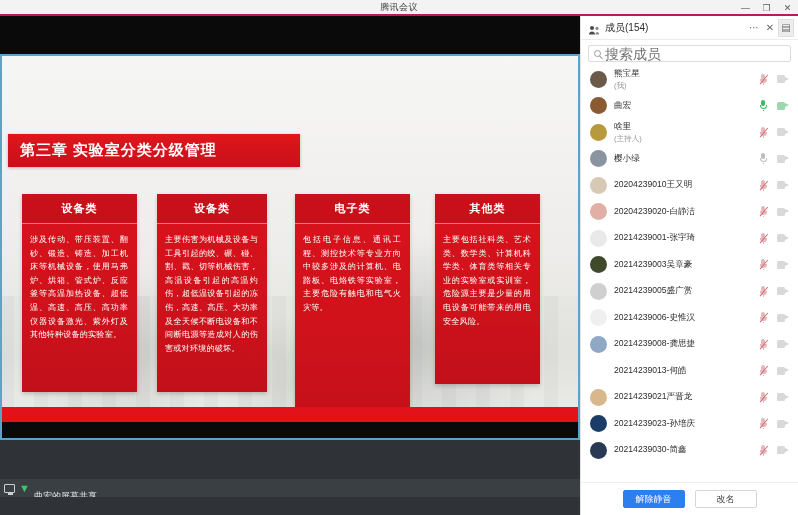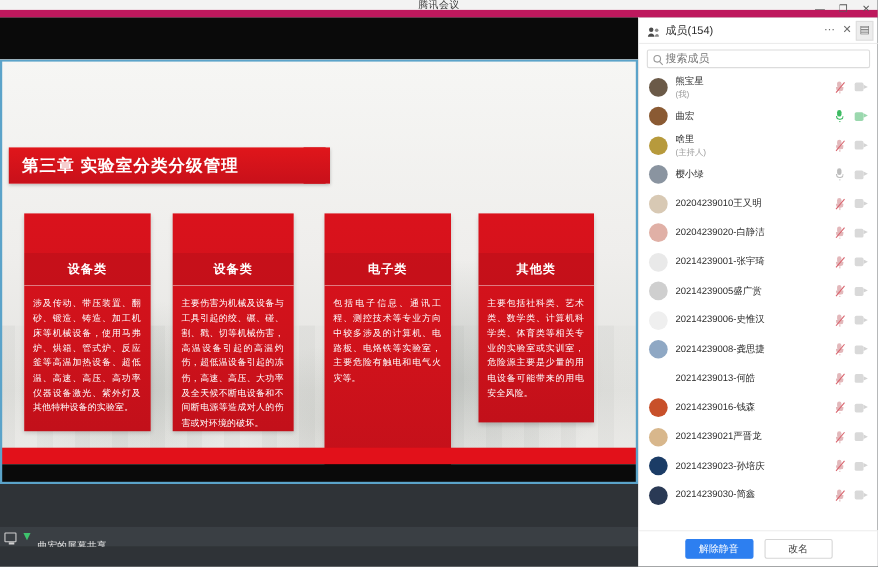--- a/index.html
+++ b/index.html
@@ -7,21 +7,21 @@
     width: 798px; height: 515px;
     font-family: "Liberation Sans", "DejaVu Sans", sans-serif;
     overflow: hidden;
     background: #2f3337;
   }
   #app { position: relative; width: 798px; height: 515px; }
 
   
   .titlebar {
     position: absolute; top: 0; left: 0; width: 798px; height: 16px;
-    background: #f3f3f3; border-bottom: 7px solid #be185d;
+    background: #f3f3f3; border-bottom: 2px solid #be185d;
     display: flex; align-items: center; justify-content: center;
   }
   .titlebar-text { font-size: 9px; color: #3b3b3b; letter-spacing: .4px; }
   .win-controls {
     position: absolute; right: 0; top: 0; height: 16px;
     display: flex; align-items: center;
   }
   .win-btn {
     width: 21px; height: 16px; display: flex; align-items: center; justify-content: center;
     font-size: 9px; color: #5a5a5a; line-height: 1;
@@ -52,21 +52,21 @@
   .slide-bg:after {
     content: ""; position: absolute; left: 0; right: 0; bottom: 24px; height: 120px;
     background:
       repeating-linear-gradient(90deg, rgba(140,145,140,.10) 0 14px, rgba(175,178,172,.05) 14px 34px);
   }
   .slide-frame {
     position: absolute; inset: 0; border: 2px solid #5ba3c9; pointer-events: none;
   }
 
   .slide-title-wrap {
-    position: absolute; top: 80px; left: 8px; width: 292px; height: 33px;
+    position: absolute; top: 80px; left: 8px; width: 292px; height: 33px; font-family: Liberation Serif, serif;
   }
   .slide-title {
     width: 100%; height: 100%;
     background: linear-gradient(180deg,#e0161b 0%, #c8101a 100%);
     color: #fff; font-weight: bold; font-size: 15px;
     display: flex; align-items: center; padding-left: 12px;
     letter-spacing: 1px;
     box-shadow: 0 1px 3px rgba(0,0,0,.25);
   }
   .slide-title-tab {
@@ -83,21 +83,20 @@
     background: linear-gradient(180deg,#da121c 0%, #cf121b 55%, #c2101a 100%);
     display: flex; flex-direction: column; align-items: center;
     box-shadow: 0 2px 4px rgba(0,0,0,.18);
   }
   .card-head {
     width: 100%; text-align: center; color: #fff;
     font-size: 11px; font-weight: bold; letter-spacing: 1px;
     padding: 7px 0 7px 0;
     border-bottom: 1px solid rgba(255,255,255,.45);
     background: rgba(0,0,0,.07);
-    margin-top: 36px;
   }
   .card-body {
     color: #fff; font-size: 8.1px; line-height: 1.68;
     padding: 9px 9px 6px 8px; text-align: justify;
     letter-spacing: .2px;
   }
 
   .slide-footer-red {
     position: absolute; left: 0; bottom: 18px; width: 580px; height: 15px; background: #e2111a;
   }
@@ -150,21 +149,21 @@
   }
   .icon-search {
     width: 7px; height: 7px; border: 1.2px solid #9a9a9a; border-radius: 50%;
     position: relative; margin-right: 4px; flex: 0 0 auto;
   }
   .icon-search:after {
     content:""; position:absolute; right:-3px; bottom:-2px; width:4px; height:1.2px;
     background:#9a9a9a; transform: rotate(45deg);
   }
   .search-input {
-    border: none; outline: none; font-size: 10px; color: #8d8d8d; width: 100%;
+    border: none; outline: none; font-size: 14px; color: #8d8d8d; width: 100%;
     font-family: "Liberation Sans", sans-serif; background: transparent;
   }
 
   .plist { flex: 1 1 auto; overflow: hidden; position: relative; }
   .prow {
     height: 26.5px; display: flex; align-items: center; padding: 0 6px 0 9px;
   }
   .avatar {
     width: 17px; height: 17px; border-radius: 50%; flex: 0 0 auto; margin-right: 7px;
     background: #c9c9c9; overflow: hidden; position: relative;
@@ -421,20 +420,38 @@
               <span class="stem"></span>
               <span class="slash"></span>
             </div>
             <div class="cam off">
               <span class="body"></span>
               <span class="lens"></span>
             </div>
           </div>
         </div>
         <div class="prow">
+          <div class="avatar" style="background: rgb(63, 74, 42);"></div>
+          <div class="pname-wrap">
+            <div class="pname">20214239003吴章豪</div>
+          </div>
+          <div class="prow-icons">
+            <div class="mic muted">
+              <span class="cap"></span>
+              <span class="arc"></span>
+              <span class="stem"></span>
+              <span class="slash"></span>
+            </div>
+            <div class="cam off">
+              <span class="body"></span>
+              <span class="lens"></span>
+            </div>
+          </div>
+        </div>
+        <div class="prow">
           <div class="avatar" style="background: rgb(207, 207, 207);"></div>
           <div class="pname-wrap">
             <div class="pname">20214239005盛广赏</div>
           </div>
           <div class="prow-icons">
             <div class="mic muted">
               <span class="cap"></span>
               <span class="arc"></span>
               <span class="stem"></span>
               <span class="slash"></span>
@@ -478,38 +495,20 @@
             <div class="cam off">
               <span class="body"></span>
               <span class="lens"></span>
             </div>
           </div>
         </div>
         <div class="prow">
           <div class="avatar" style="background: rgb(255, 255, 255);"></div>
           <div class="pname-wrap">
             <div class="pname">20214239013-何皓</div>
-          </div>
-          <div class="prow-icons">
-            <div class="mic muted">
-              <span class="cap"></span>
-              <span class="arc"></span>
-              <span class="stem"></span>
-              <span class="slash"></span>
-            </div>
-            <div class="cam off">
-              <span class="body"></span>
-              <span class="lens"></span>
-            </div>
-          </div>
-        </div>
-        <div class="prow">
-          <div class="avatar" style="background: rgb(200, 80, 42);"></div>
-          <div class="pname-wrap">
-            <div class="pname">20214239016-钱森</div>
           </div>
           <div class="prow-icons">
             <div class="mic muted">
               <span class="cap"></span>
               <span class="arc"></span>
               <span class="stem"></span>
               <span class="slash"></span>
             </div>
             <div class="cam off">
               <span class="body"></span>

